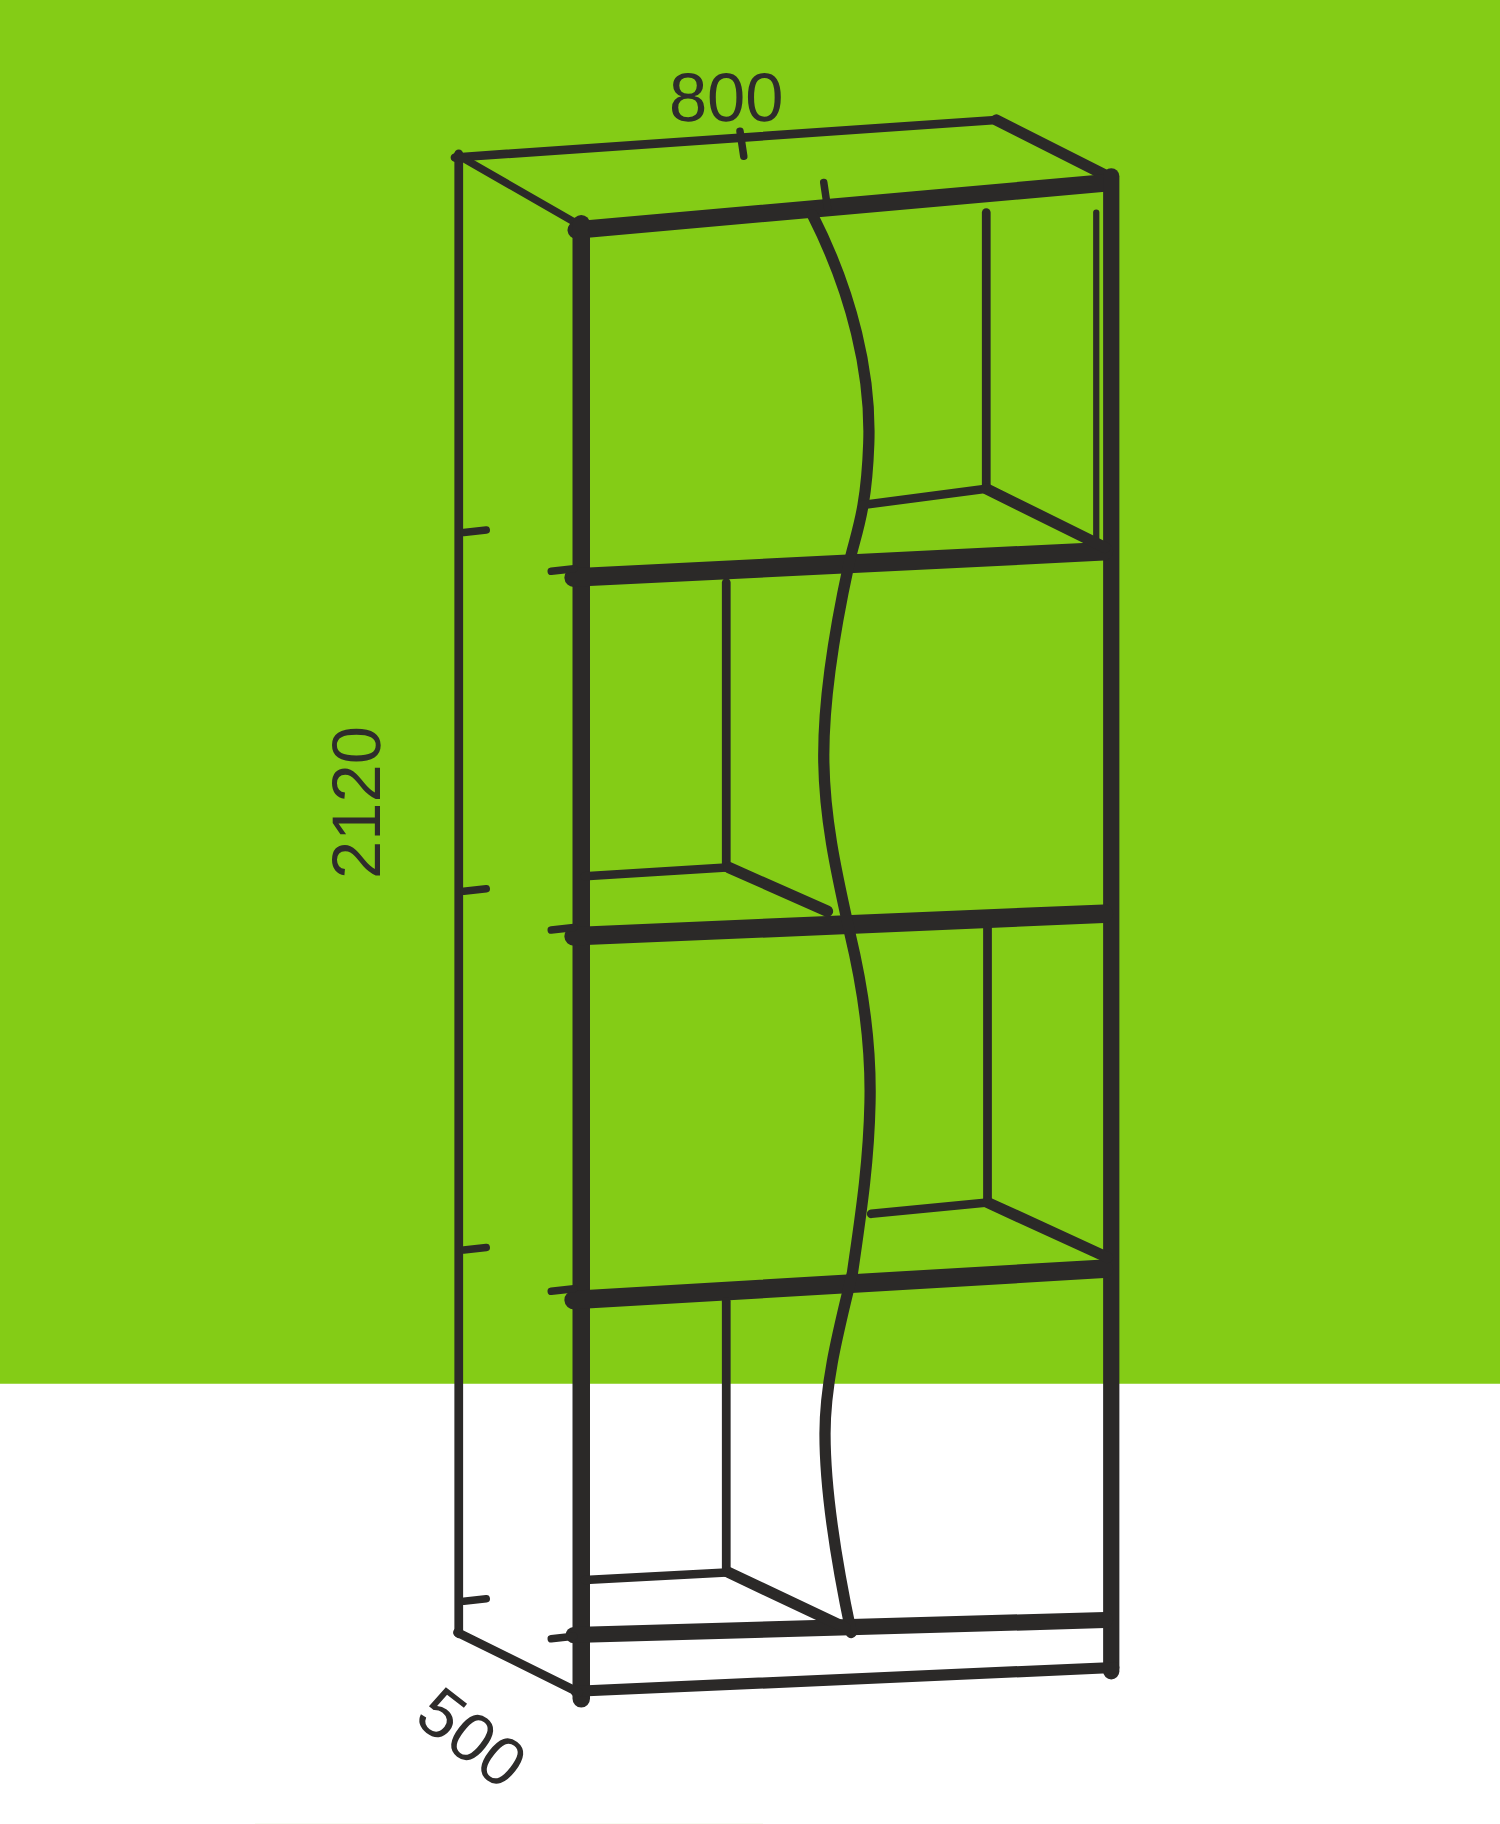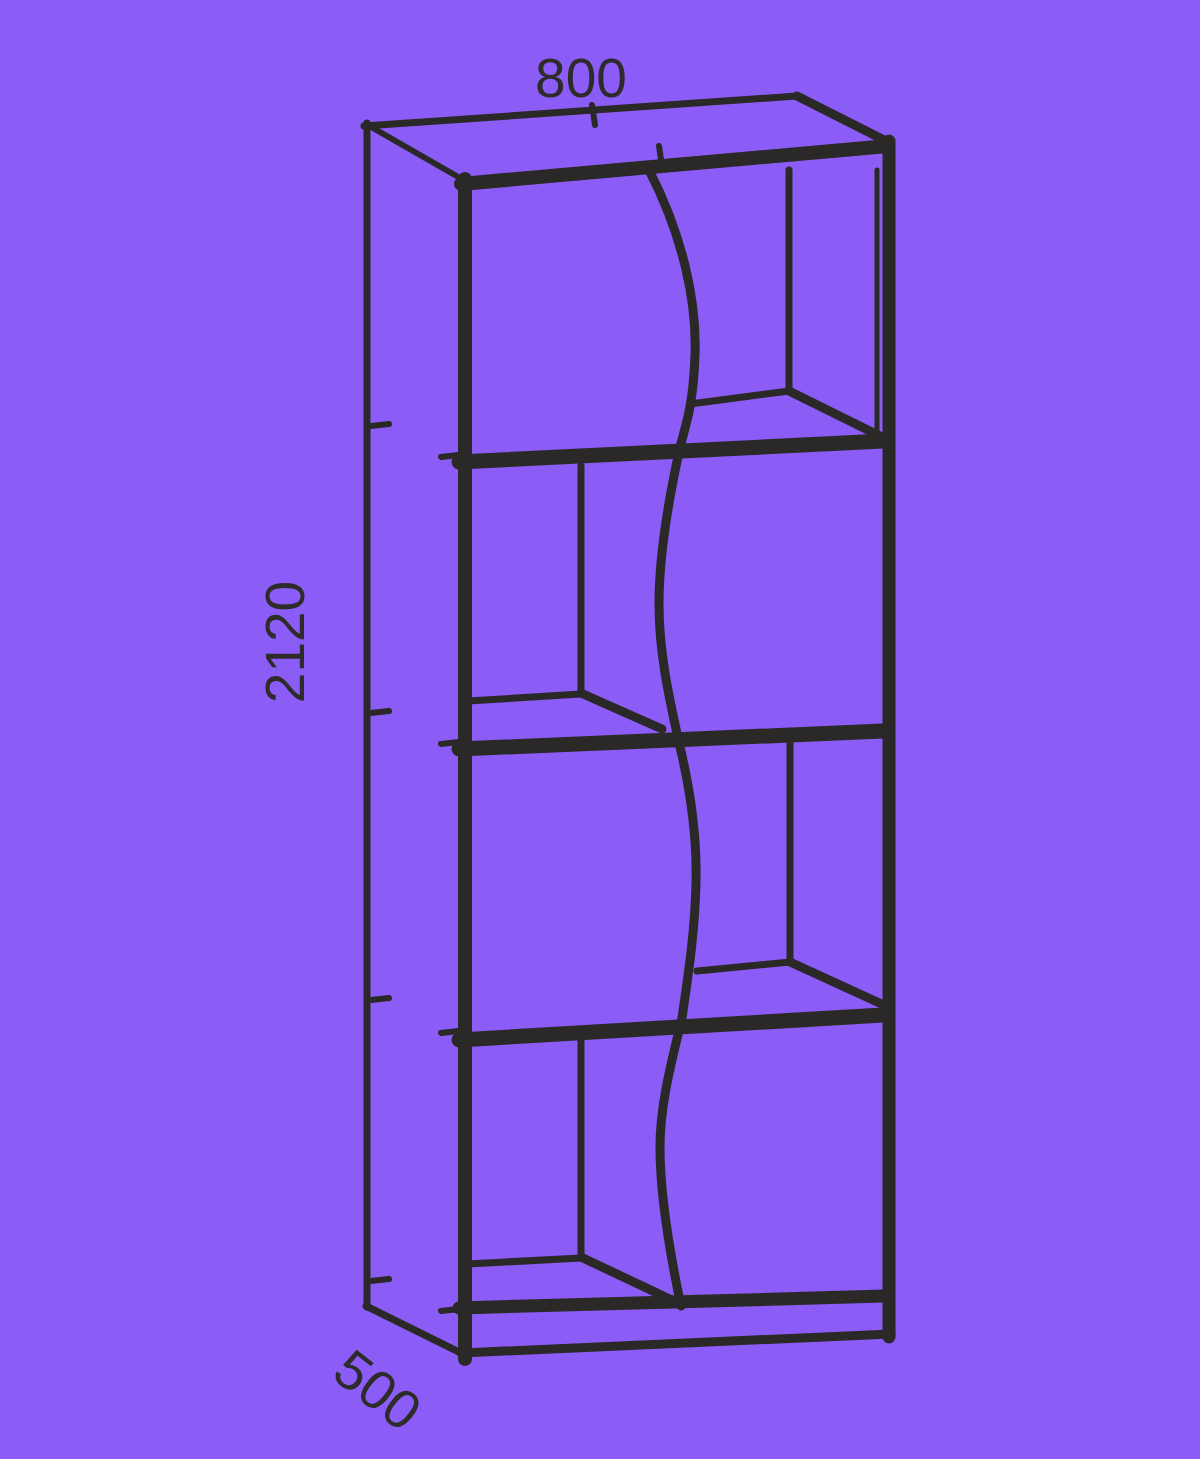--- a/index.html
+++ b/index.html
@@ -6,22 +6,22 @@
     margin: 0;
     padding: 0;
     background: #ffffff;
     width: 1200px;
     height: 1459px;
     overflow: hidden;
   }
   .canvas {
     position: relative;
     width: 1200px;
-    height: 1459px;
-    background: #8b5cf6;
+    height: 1107px;
+    background: #84cc16;
   }
   svg {
     display: block;
   }
   .dim-label {
     font-family: "Liberation Sans", "DejaVu Sans", sans-serif;
     font-size: 55px;
     fill: #2e2c2b;
     letter-spacing: 0px;
   }

